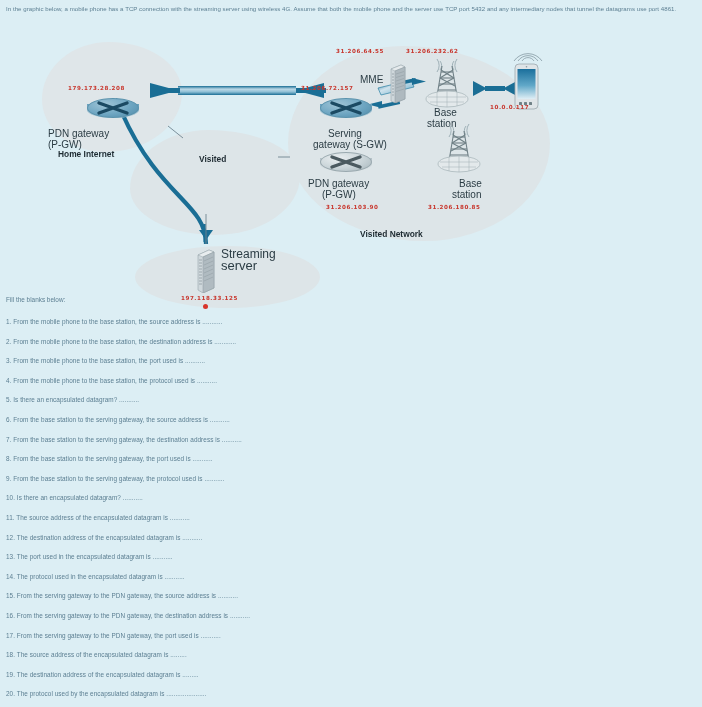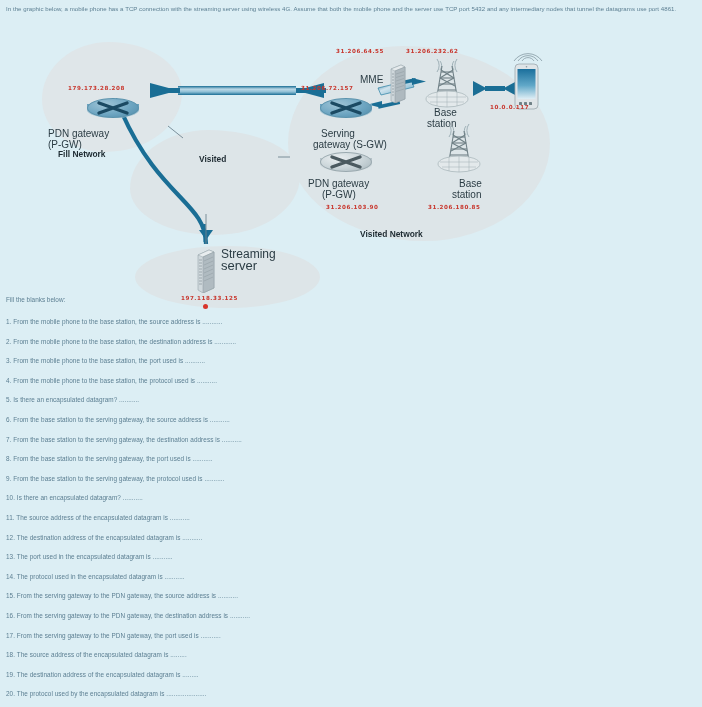--- a/index.html
+++ b/index.html
@@ -239,21 +239,21 @@
     <div class="ip" style="left:68px; top:67px;">179.173.28.208</div>
     <div class="router" style="left:87px; top:80px;">
       <div class="side"></div>
       <div class="top"></div>
       <svg class="x" viewBox="0 0 52 20">
         <path d="M12 5 L40 15 M40 5 L12 15" stroke="#1b4a63" stroke-width="3.4" fill="none" stroke-linecap="round"></path>
       </svg>
     </div>
     <div class="lbl" style="left:48px; top:111px;">PDN gateway</div>
     <div class="lbl" style="left:48px; top:122px;">(P-GW)</div>
-    <div class="lbl net" style="left:58px; top:131px;">Fill Network</div>
+    <div class="lbl net" style="left:58px; top:131px;">Home Internet</div>
 
     <div class="lbl net" style="left:199px; top:136px;">Visited</div>
 
     <div class="ip" style="left:336px; top:30px;">31.206.64.55</div>
     <div class="mme" style="left:389px; top:45px;">
       <svg viewBox="0 0 17 40" width="17" height="40">
         <polygon points="2,6 12,2 16,4 16,36 6,40 2,38" fill="#cfd8dc" stroke="#97a5ab" stroke-width="0.6"></polygon>
         <polygon points="2,6 12,2 16,4 6,8" fill="#e6ebed" stroke="#97a5ab" stroke-width="0.5"></polygon>
         <polygon points="6,8 16,4 16,36 6,40" fill="#aeb9bf" stroke="#8d9aa0" stroke-width="0.5"></polygon>
         <g stroke="#7d8a90" stroke-width="0.6">
@@ -341,21 +341,21 @@
     <div class="ip" style="left:490px; top:86px;">10.0.0.117</div>
 
     <div class="ip" style="left:301px; top:67px;">31.206.72.157</div>
     <div class="router" style="left:320px; top:80px;">
       <div class="side"></div>
       <div class="top"></div>
       <svg class="x" viewBox="0 0 52 20">
         <path d="M12 5 L40 15 M40 5 L12 15" stroke="#1b4a63" stroke-width="3.4" fill="none" stroke-linecap="round"></path>
       </svg>
     </div>
-    <div class="lbl" style="left:321px; top:111px;">Serving</div>
+    <div class="lbl" style="left:328px; top:111px;">Serving</div>
     <div class="lbl" style="left:303px; top:122px;padding-left:10px;">gateway (S-GW)</div>
 
     <div class="router grey" style="left:320px; top:134px;">
       <div class="side"></div>
       <div class="top"></div>
       <svg class="x" viewBox="0 0 52 20">
         <path d="M12 5 L40 15 M40 5 L12 15" stroke="#4b5a60" stroke-width="3.4" fill="none" stroke-linecap="round"></path>
       </svg>
     </div>
     <div class="lbl" style="left:308px; top:161px;">PDN gateway</div>

